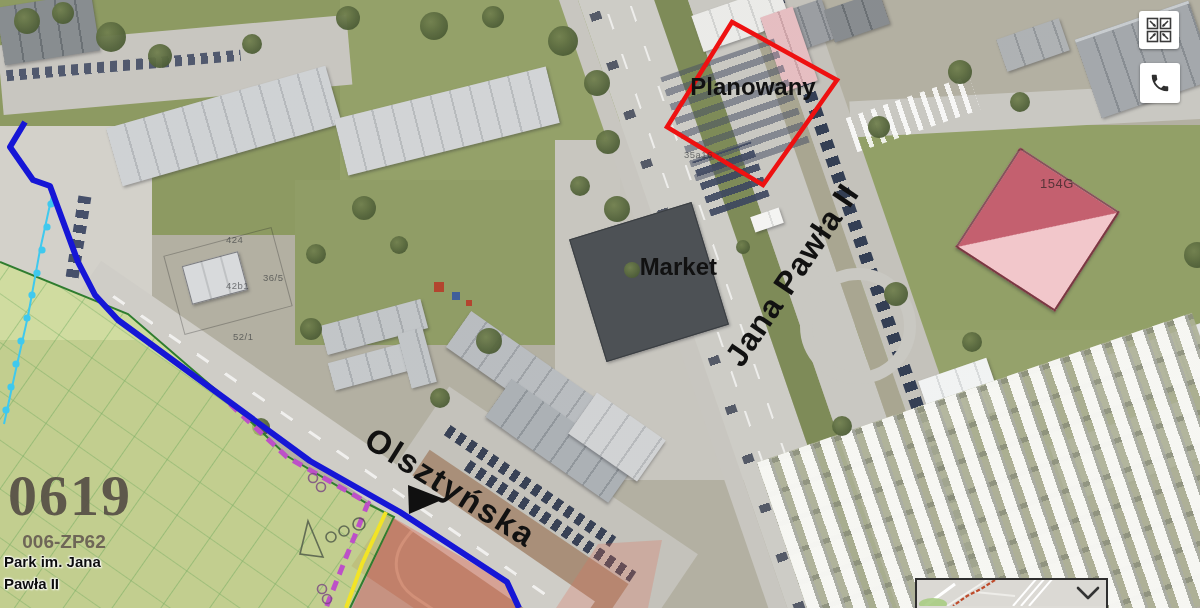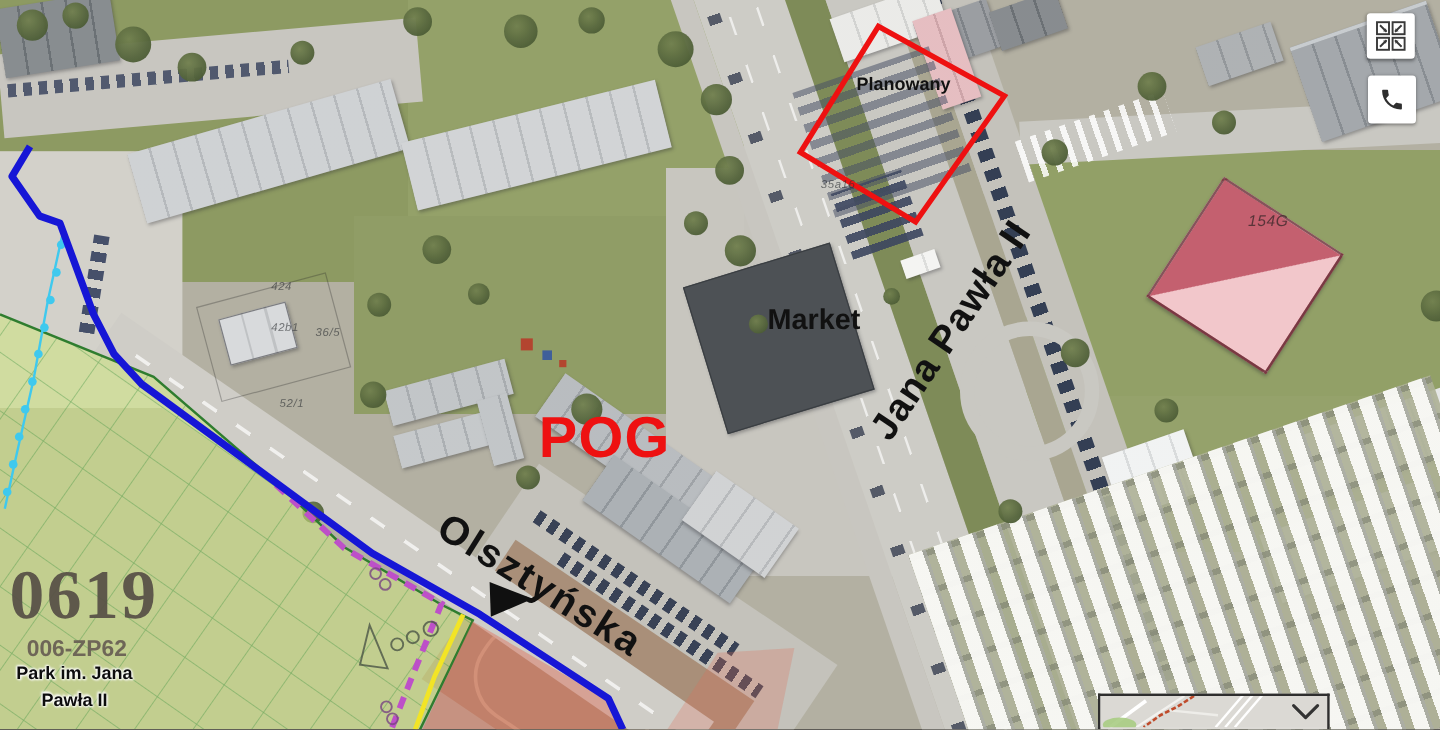--- a/index.html
+++ b/index.html
@@ -10,21 +10,21 @@
   html,body{margin:0;padding:0;background:#222;}
   #stage{position:relative;width:1200px;height:608px;overflow:hidden;
     background:#b3b0a2;font-family:"Liberation Sans",sans-serif;}
   .abs{position:absolute;}
   .bld{position:absolute;box-shadow:1px 2px 3px rgba(40,40,45,.35);
     background-image:repeating-linear-gradient(90deg,rgba(255,255,255,.18) 0 18px,rgba(90,95,100,.14) 18px 20px);}
   .tree{position:absolute;border-radius:50%;
     background:radial-gradient(circle at 38% 35%,#72814f,#4c5c36 78%);
     filter:blur(.4px);opacity:.95;}
   .lbl{position:absolute;color:#111;font-weight:700;}
-  .parcel{position:absolute;font-size:9.5px;color:rgba(45,48,52,.62);font-weight:400;letter-spacing:.5px;font-style:italic;}
+  .parcel{position:absolute;font-size:9.5px;color:rgba(45,48,52,.62);font-weight:400;letter-spacing:.5px;}
   svg.overlay{position:absolute;left:0;top:0;pointer-events:none;}
   .park-fill{fill:var(--park-fill-green);fill-opacity:.58;stroke:none;}
   .park-edge{fill:none;stroke:var(--boundary-green);stroke-width:2;}
   .pink-area{fill:var(--pink-overlay);fill-opacity:.45;}
   .road-tint{fill:var(--pink-overlay);fill-opacity:.27;}
   .blue-line{fill:none;stroke:var(--boundary-blue);stroke-width:6;stroke-linejoin:round;}
   .cyan-line{fill:none;stroke:var(--cyan-line);stroke-width:2;}
   .cyan-dot{fill:var(--cyan-line);}
   .yellow-line{fill:none;stroke:var(--yellow-line);stroke-width:4;}
   .purple-line{fill:none;stroke:var(--dashed-purple);stroke-width:5;stroke-dasharray:10 7;}
@@ -181,43 +181,42 @@
       <circle cx="21" cy="341" r="3.6"></circle>
         <circle cx="16" cy="364" r="3.6"></circle>
         <circle cx="11" cy="387" r="3.6"></circle>
       <circle cx="6" cy="410" r="3.6"></circle>
     </g>
     <polyline class="blue-line" points="25,122 10,147 33,180 50,186 78,262 95,295 118,320 310,461 400,512 507,582 519,608"></polyline>
     <polygon class="red-rect" points="732,22 837,80 763,185 667,127"></polygon>
     <polygon class="marker" points="408,485 444,499 409,514"></polygon>
   </svg>
 
-  <div class="lbl" style="left:688px;top:61px;width:130px;text-align:center;font-size:15px;line-height:1.3;font-weight:600;">
+  <div class="lbl" style="left:688px;top:71px;width:130px;text-align:center;font-size:24px;line-height:1.3;font-weight:600;">
     <span style="display:block">Planowany</span>
   </div>
   <div class="lbl" style="left:583px;top:252px;width:134px;text-align:right;font-size:24px;line-height:1.25;font-weight:600;">
     <span style="display:block">Market</span>
   </div>
   <div class="lbl" style="left:733px;top:363px;width:0;height:0;">
     <span style="display:block;white-space:nowrap;transform:translate(-50%,-50%) rotate(-56deg);font-size:32px;font-weight:600;letter-spacing:1px;">Jana Pawła II</span>
   </div>
   <div class="lbl" style="left:368px;top:436px;width:0;height:0;">
     <span style="display:block;white-space:nowrap;transform:translate(-50%,-50%) rotate(32deg);font-size:33px;font-weight:600;letter-spacing:2px;">Olsztyńska</span>
   </div>
-  <div class="lbl" style="left:449px;top:338px;font-size:48px;font-weight:700;color:var(--annotation-red);letter-spacing:1px;">POG</div>
 
   <div class="lbl" style="left:8px;top:462px;font-size:58px;font-weight:700;color:#575046;letter-spacing:2px;opacity:.93;font-family:Liberation Serif, serif;">0619</div>
   <div class="lbl" style="left:12px;top:531px;width:104px;text-align:center;font-size:19px;font-weight:600;color:rgba(105,96,84,.95);">006-ZP62</div>
-  <div class="lbl" style="left:4px;top:551px;width:116px;text-align:center;font-size:15px;line-height:1.45;color:#0d0d0d;text-shadow:0 0 2px #fff,0 0 2px #fff,1px 1px 2px #fff,-1px -1px 2px #fff;">
+  <div class="lbl" style="left:4px;top:551px;width:116px;text-align:left;font-size:15px;line-height:1.45;color:#0d0d0d;text-shadow:0 0 2px #fff,0 0 2px #fff,1px 1px 2px #fff,-1px -1px 2px #fff;">
     <span style="display:block">Park im. Jana</span>
     <span style="display:block">Pawła II</span>
   </div>
 
   <span class="parcel" style="left:226px;top:234px;">424</span>
-  <span class="parcel" style="left:203px;top:268px;padding-left:23px;">42b1</span>
+  <span class="parcel" style="left:203px;top:280px;padding-left:23px;">42b1</span>
   <span class="parcel" style="left:263px;top:272px;">36/5</span>
   <span class="parcel" style="left:233px;top:331px;">52/1</span>
   <span class="parcel" style="left:684px;top:149px;">35a16</span>
   <span class="parcel" style="left:1040px;top:176px;color:rgba(70,45,48,.85);font-size:13px;">154G</span>
 
   <button class="ctl-btn" style="left:1139px;top:11px;width:40px;height:38px;">
     <svg width="26" height="26" viewBox="0 0 26 26">
       <g fill="none" stroke="#3a3a3a" stroke-width="1.6">
         <rect x="1.5" y="1.5" width="10" height="10"></rect>
           <rect x="14.5" y="1.5" width="10" height="10"></rect>

